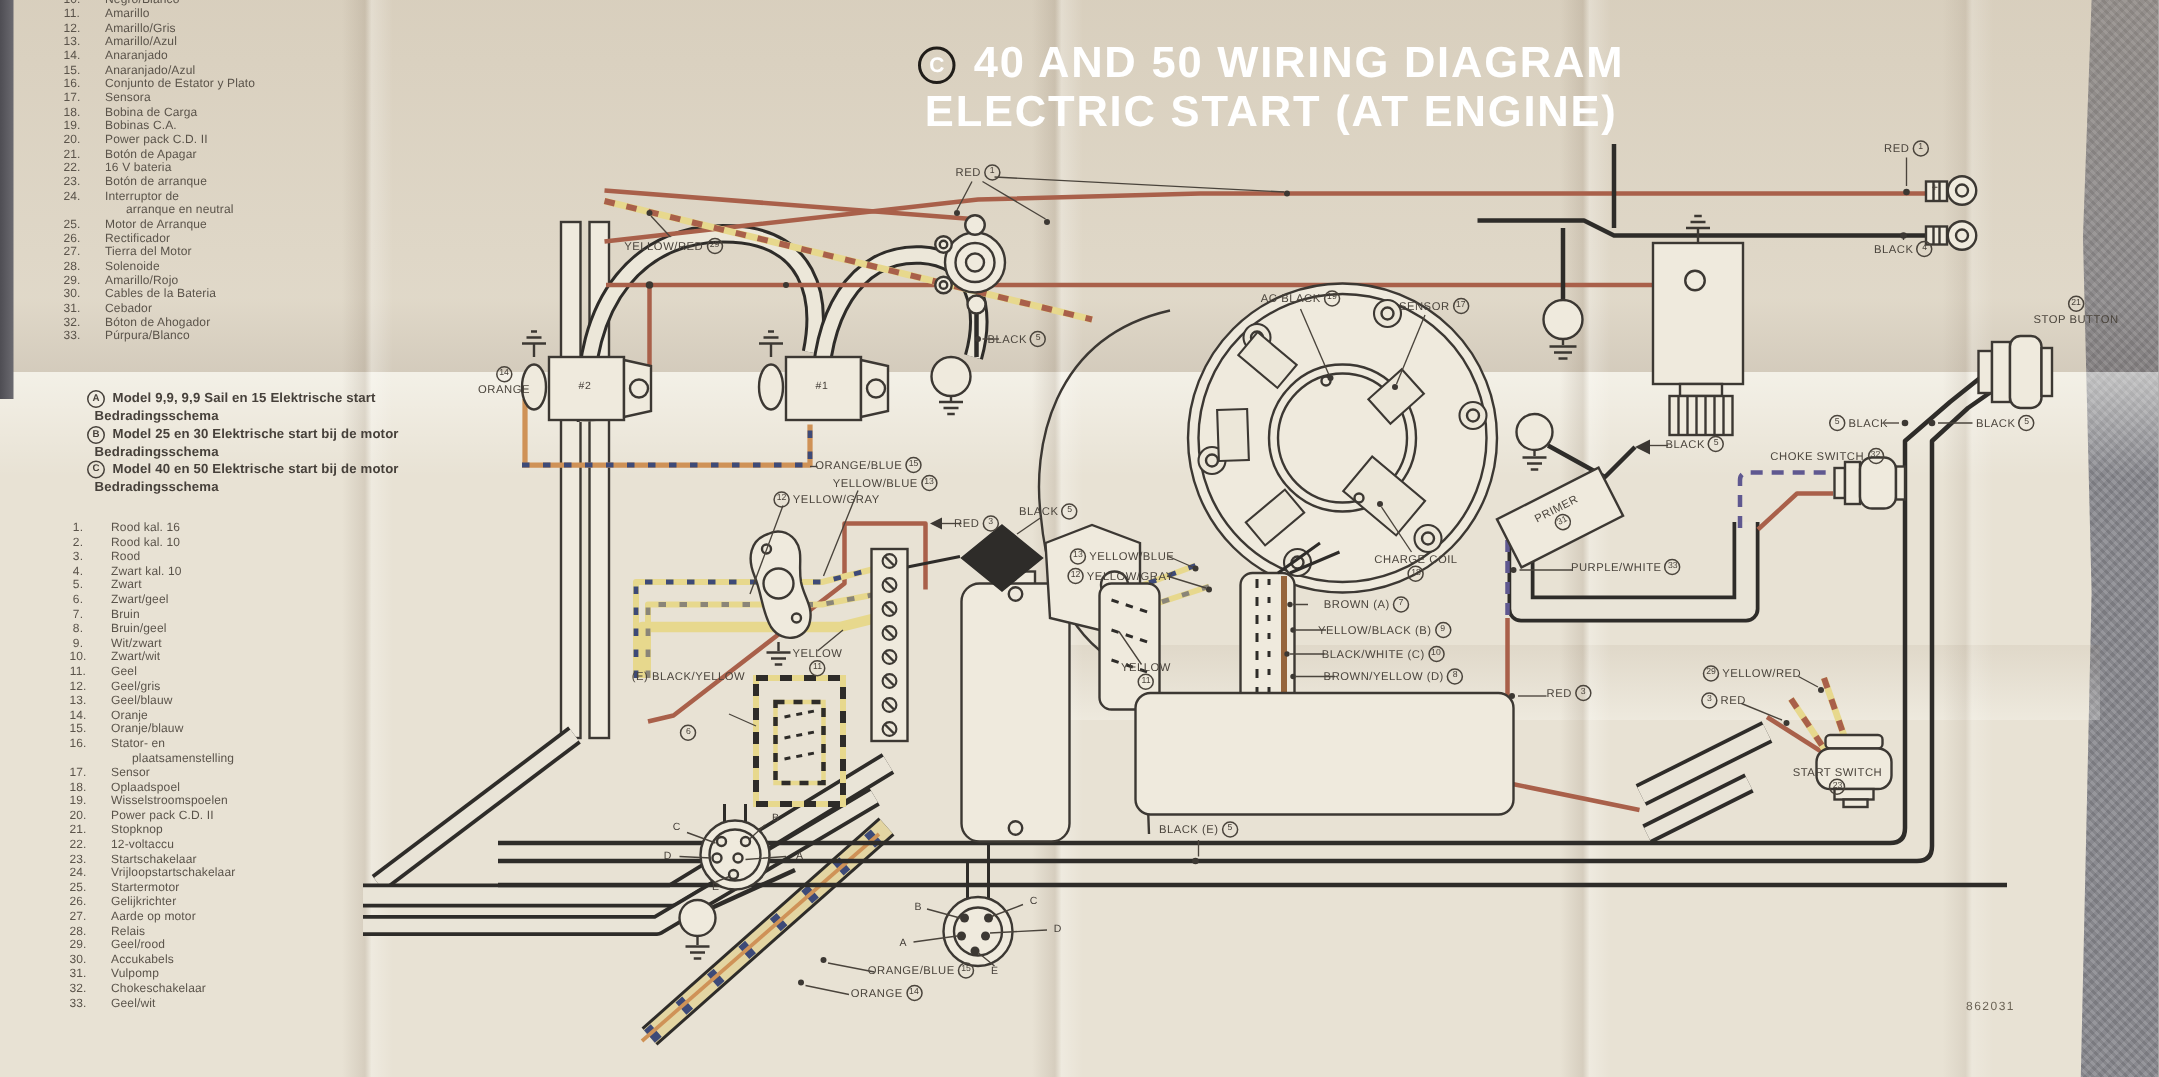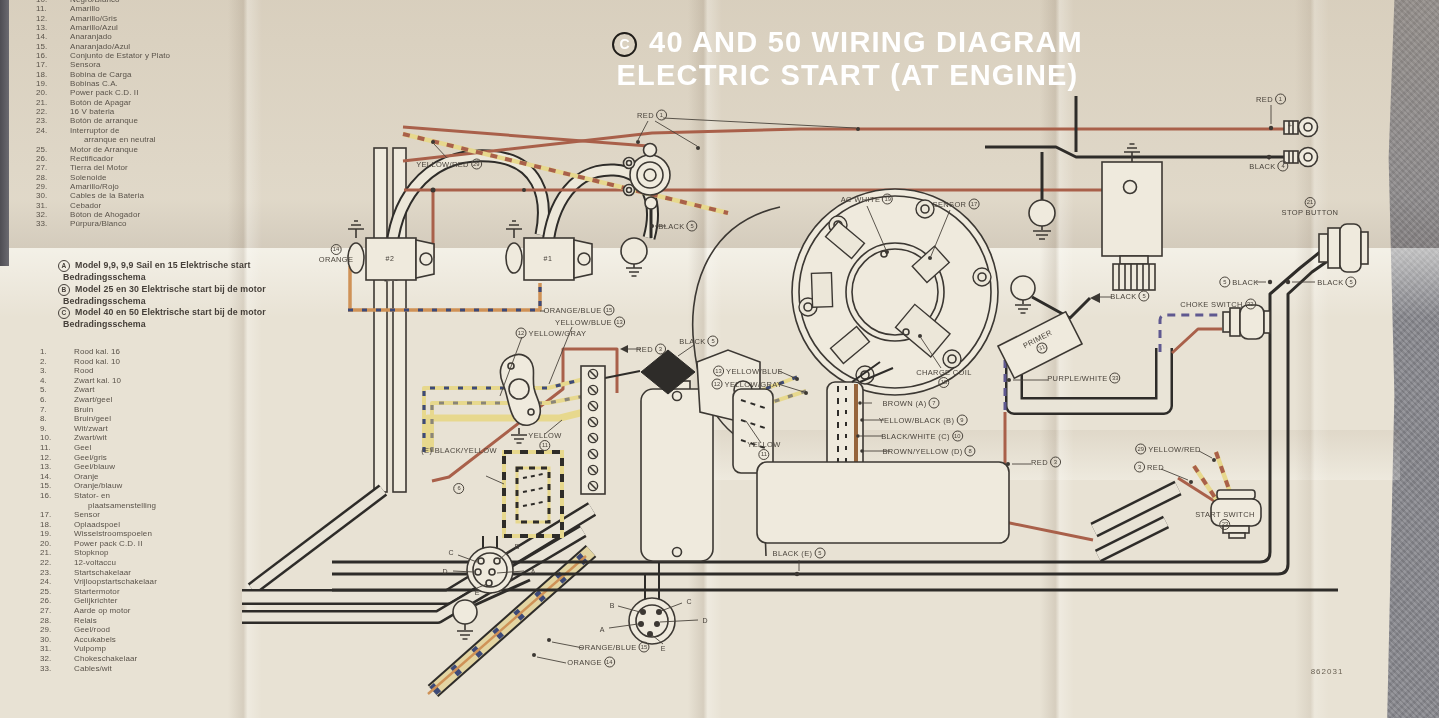--- a/index.html
+++ b/index.html
@@ -26,21 +26,21 @@
   .shade-low{left:640px;top:430px;width:760px;height:50px;background:linear-gradient(180deg, rgba(150,130,105,.10), rgba(255,255,250,.25));}
   .crease-v{top:0;bottom:0;width:34px;background:linear-gradient(90deg, rgba(255,255,255,0), rgba(120,100,78,.16) 45%, rgba(255,255,252,.28) 58%, rgba(255,255,255,0));}
   .crease-v1{left:228px}.crease-v2{left:688px}.crease-v3{left:1040px}.crease-v4{left:1295px;opacity:.7}
   .edge-left{left:0;top:0;width:9px;height:266px;background:linear-gradient(90deg,#4e4d53,#6b6a70);}
 
   
   .legend{position:absolute;color:#5a534a;font-size:8px;line-height:9.35px;letter-spacing:.1px}
   .legend-es{left:36px;top:-5px;width:310px}
   .legend-nl{left:40px;top:347px;width:300px;line-height:9.6px}
   .leg-row{display:flex}
-  .leg-n{width:24px;text-align:left;flex:none}
+  .leg-n{width:24px;text-align:center;flex:none}
   .leg-t{padding-left:10px;white-space:nowrap}
   .leg-t2{padding-left:48px;white-space:nowrap}
   .leg-t2:empty{display:none}
 
   .models{position:absolute;left:58px;top:260px;width:300px;color:#46403a;font-size:8.8px;line-height:11.7px;font-weight:600;letter-spacing:.1px}
   .mbadge{display:inline-block;width:10px;height:10px;border:1px solid #46403a;border-radius:50%;
           font-size:6.5px;line-height:10px;text-align:center;margin-right:5px;vertical-align:0;font-weight:700}
   .ml2{padding-left:5px}
 
   
@@ -940,21 +940,21 @@
       <div class="leg-row">
         <span class="leg-n">32.</span>
         <span class="leg-t">Chokeschakelaar</span>
       </div>
 
     </div>
 
     <div class="leg-item">
       <div class="leg-row">
         <span class="leg-n">33.</span>
-        <span class="leg-t">Cables/wit</span>
+        <span class="leg-t">Geel/wit</span>
       </div>
 
     </div>
   </div>
 
 <div class="title">
   <div class="t1"><span class="tbadge">C</span><span>40 AND 50 WIRING DIAGRAM</span></div>
   <div class="t2">ELECTRIC START (AT ENGINE)</div>
 </div>
 
@@ -1009,21 +1009,21 @@
 
       <span class="wl-row">
         <span class="lt">+</span>
       </span>
 
     </span>
 
     <span class="wire-label" style="left: 867px; top: 199px;">
 
       <span class="wl-row">
-        <span class="lt">AC WHITE</span>
+        <span class="lt">AC BLACK</span>
         <span class="badge">19</span>
       </span>
 
     </span>
 
     <span class="wire-label" style="left: 956px; top: 204px;">
 
       <span class="wl-row">
         <span class="lt">SENSOR</span>
         <span class="badge">17</span>
@@ -1243,21 +1243,21 @@
 
     <span class="wire-label" style="left: 1218px; top: 304px;">
 
       <span class="wl-row">
         <span class="lt">CHOKE SWITCH</span>
         <span class="badge">32</span>
       </span>
 
     </span>
 
-    <span class="wire-label" style="left: 1310px; top: 207px; align-items: flex-end;">
+    <span class="wire-label" style="left: 1384px; top: 207px; align-items: flex-end;">
       <span class="badge above">21</span>
       <span class="wl-row">
         <span class="lt">STOP BUTTON</span>
       </span>
 
     </span>
 
     <span class="wire-label" style="left: 1168px; top: 449px;">
 
       <span class="wl-row">

